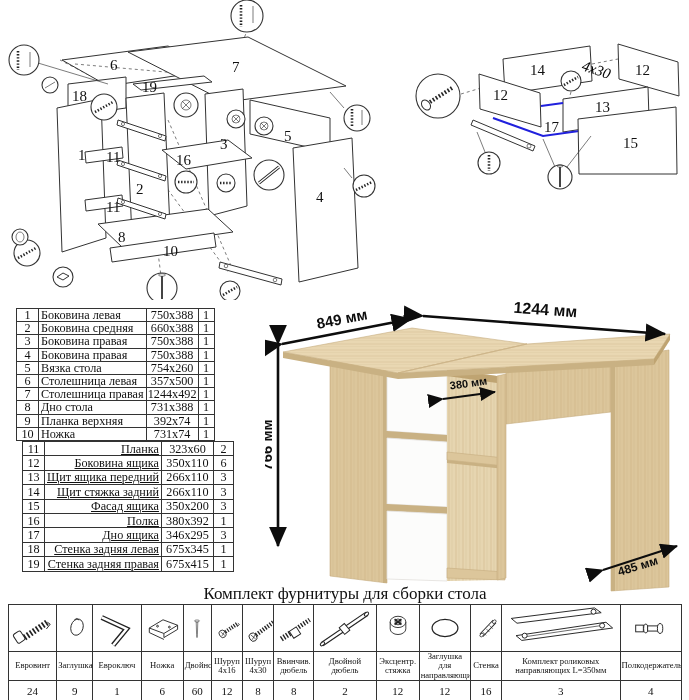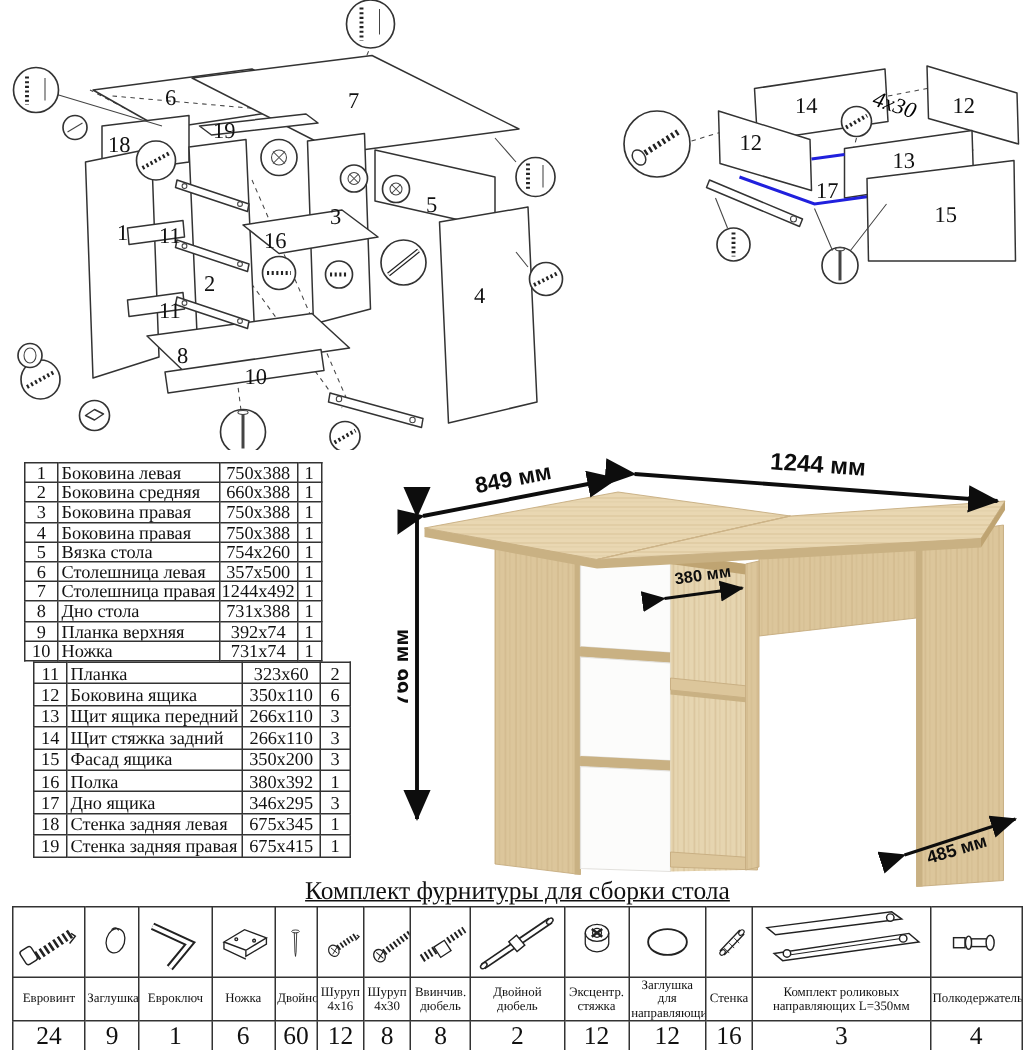--- a/index.html
+++ b/index.html
@@ -35,29 +35,29 @@
   #svg-desk{position:absolute;left:265px;top:300px;}
 
   .tables{position:absolute;left:16px;top:308px;}
   .ptable{border-collapse:collapse;table-layout:fixed;}
   .ptable td{border:1px solid #333;font-size:12.2px;line-height:1;padding:0 2px;
              height:12px;white-space:nowrap;overflow:hidden;}
   .ptable{border:1.5px solid #222;}
   td.c{text-align:center;padding:0;}
   #parts-b{margin-left:6px;}
   #parts-b td{height:13.4px;}
-  #parts-b td.nm{text-align:left;}
+  #parts-b td.nm{text-align:right;text-decoration:underline;}
 
   #hw{position:absolute;left:8px;top:585px;width:674px;}
-  .hw-title{text-align:center;font-size:17px;line-height:18px;margin-bottom:1px;text-decoration:underline;}
+  .hw-title{text-align:center;font-size:17px;line-height:18px;margin-bottom:1px;}
   #hw-table{border-collapse:collapse;table-layout:fixed;width:674px;border:1.5px solid #222;}
   #hw-table td{border:1px solid #333;text-align:center;padding:0;overflow:hidden;}
   #hw-table td.icon{height:46px;vertical-align:middle;}
   #hw-table td.lbl{height:25px;font-size:8.6px;line-height:1.08;vertical-align:middle;padding:0 1px;}
-  #hw-table td.qty{height:20px;font-size:17px;}
+  #hw-table td.qty{height:20px;font-size:11px;}
   #hw-table svg{display:block;margin:0 auto;}
 </style>
 </head>
 <body>
 
 <div class="page">
 
   <svg id="svg-main" width="388" height="300" viewBox="0 0 388 300">
 
     <path class="dash" d="M168 120 L232 268 M150 165 L228 272 M152 205 L162 284 M110 86 L60 60 M240 48 L247 31"></path>

